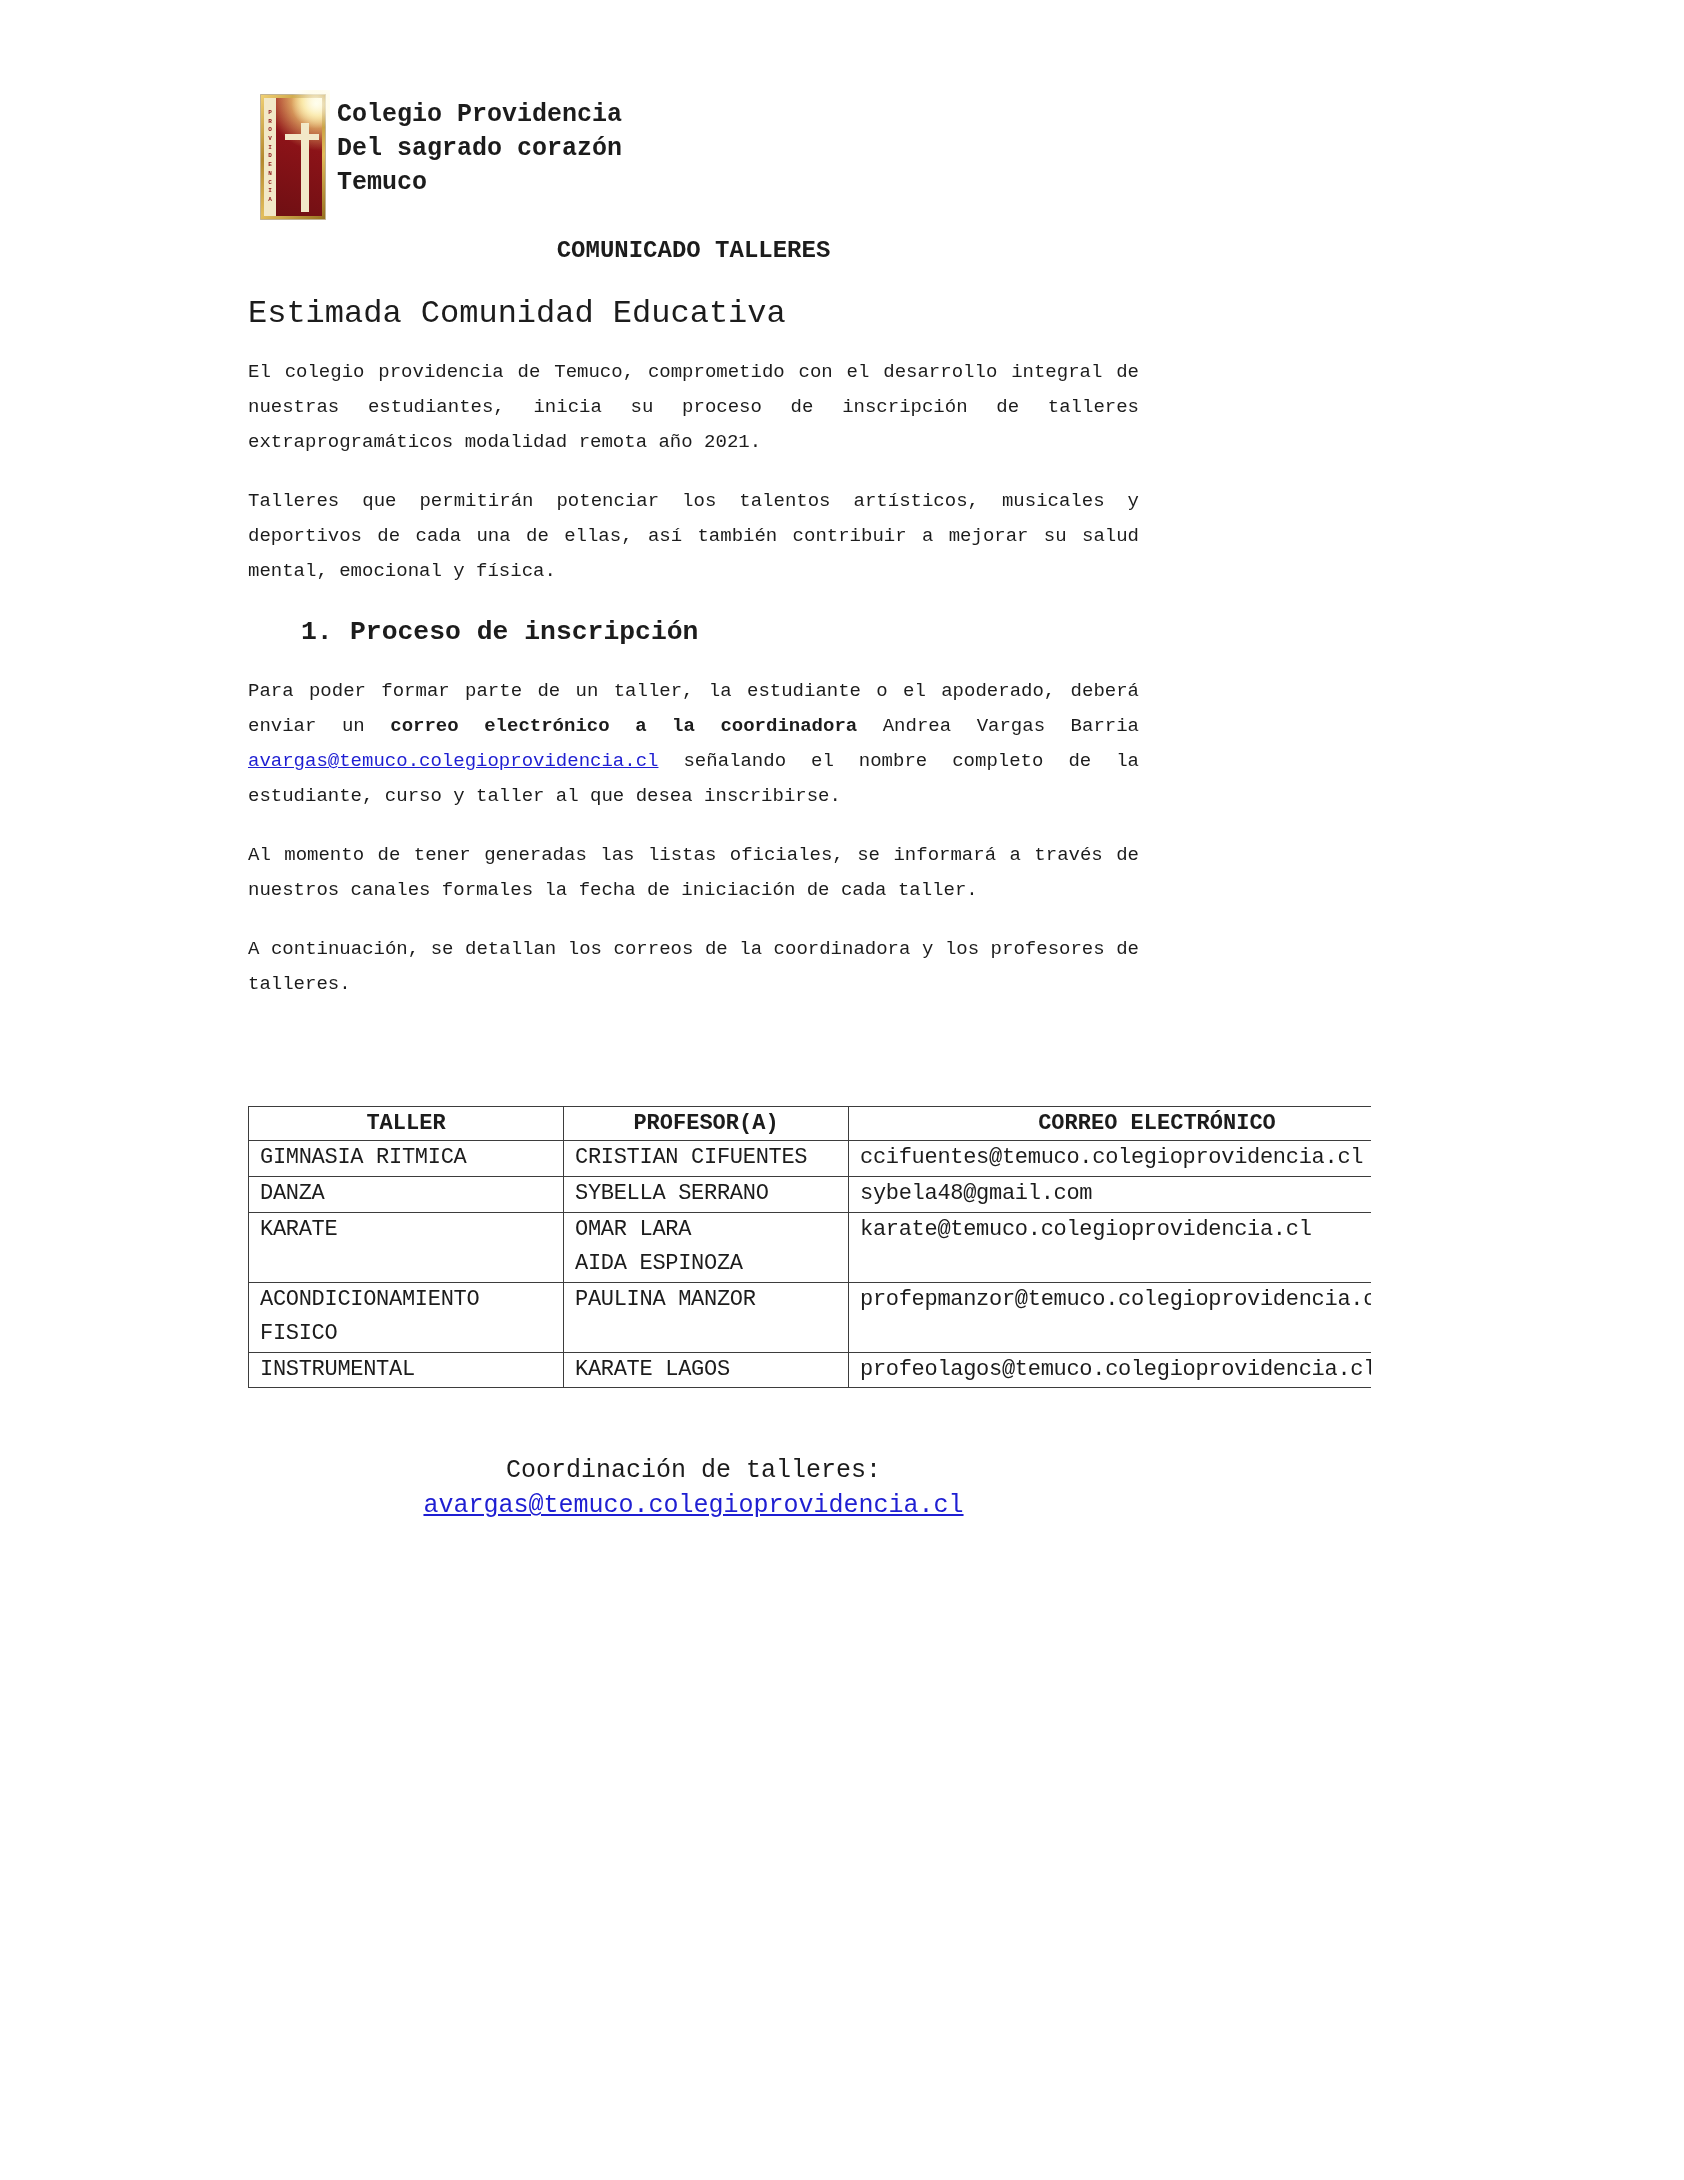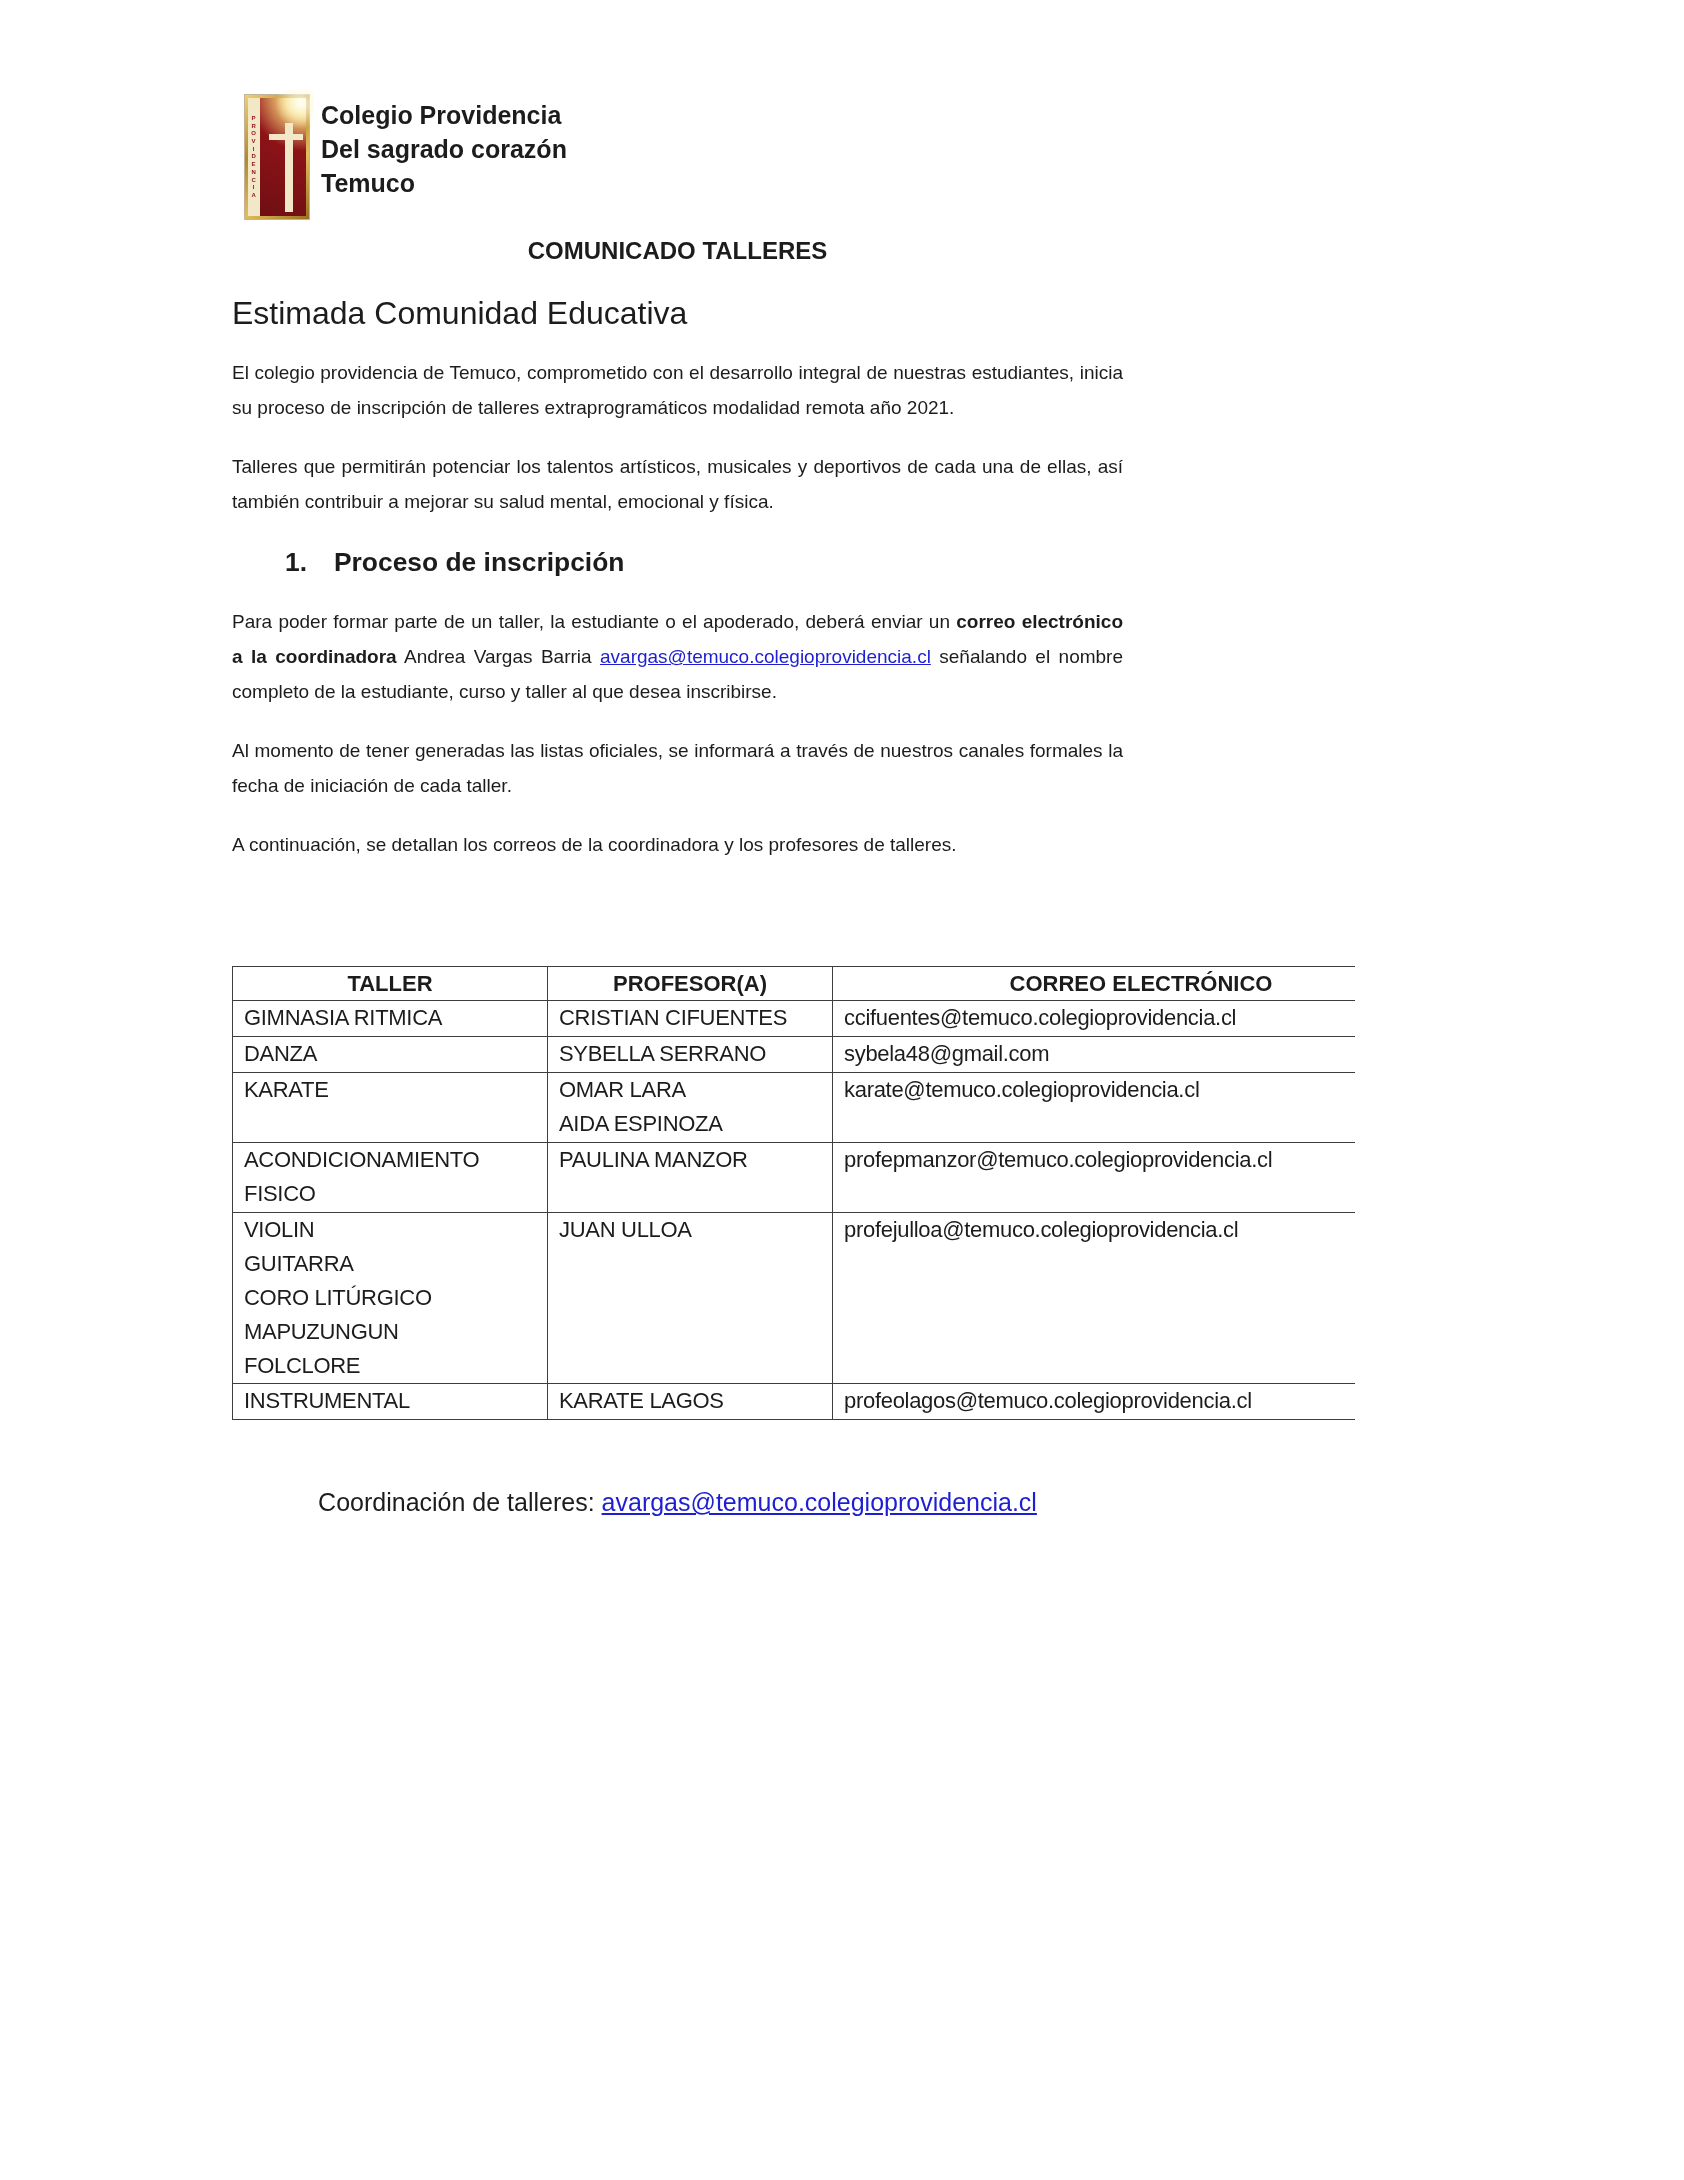--- a/index.html
+++ b/index.html
@@ -1,19 +1,19 @@
 <!DOCTYPE html>
 <html style="--text-color: #1c1c1c; --link-color: #1e1ed2; --border-color: #3d3d3d; --logo-maroon: #8c1318; --logo-gold: #b3882c; --logo-cream: #f2e8c8;font-size:13.6px"><head>
 <meta charset="utf-8">
 <style>
   html,body{margin:0;padding:0;background:#ffffff;}
   .page{
     position:relative;width:1355px;height:2181px;background:#fff;
-    font-family:Liberation Sans, sans-serif;
-    color:var(--text-color,#1c1c1c);overflow:hidden;
+    font-family:Liberation Mono, monospace;
+    color:var(--text-color,#1c1c1c);overflow:hidden;margin-left:16px;
   }
   
   .letterhead{display:flex;gap:12px;padding:95px 0 0 245px;align-items:flex-start;}
   .logo{
     position:relative;width:64px;height:124px;box-sizing:border-box;padding:2.6px;
     background:linear-gradient(135deg,#f0d074,var(--logo-gold,#b3882c) 35%,#e2bd5c 65%,#96701f);
     box-shadow:0 0 0 0.9px rgba(130,100,40,.55);display:flex;flex-shrink:0;
   }
   .logo::after{ 
     content:"";position:absolute;top:-5.1px;right:-5.1px;width:39px;height:39px;
@@ -130,29 +130,20 @@
           <td>OMAR LARA
 AIDA ESPINOZA</td>
           <td>karate@temuco.colegioprovidencia.cl</td>
         </tr>
         <tr>
           <td>ACONDICIONAMIENTO FISICO</td>
           <td>PAULINA MANZOR</td>
           <td>profepmanzor@temuco.colegioprovidencia.cl</td>
         </tr>
         <tr>
-          <td>VIOLIN
-GUITARRA
-CORO LITÚRGICO
-MAPUZUNGUN
-FOLCLORE</td>
-          <td>JUAN ULLOA</td>
-          <td>profejulloa@temuco.colegioprovidencia.cl</td>
-        </tr>
-        <tr>
           <td>INSTRUMENTAL</td>
           <td>KARATE LAGOS</td>
           <td>profeolagos@temuco.colegioprovidencia.cl</td>
         </tr>
       </tbody>
     </table>
 
     <p class="footer-line"><span>Coordinación de talleres: </span><a class="link" href="#">avargas@temuco.colegioprovidencia.cl</a></p>
 
   </div>

